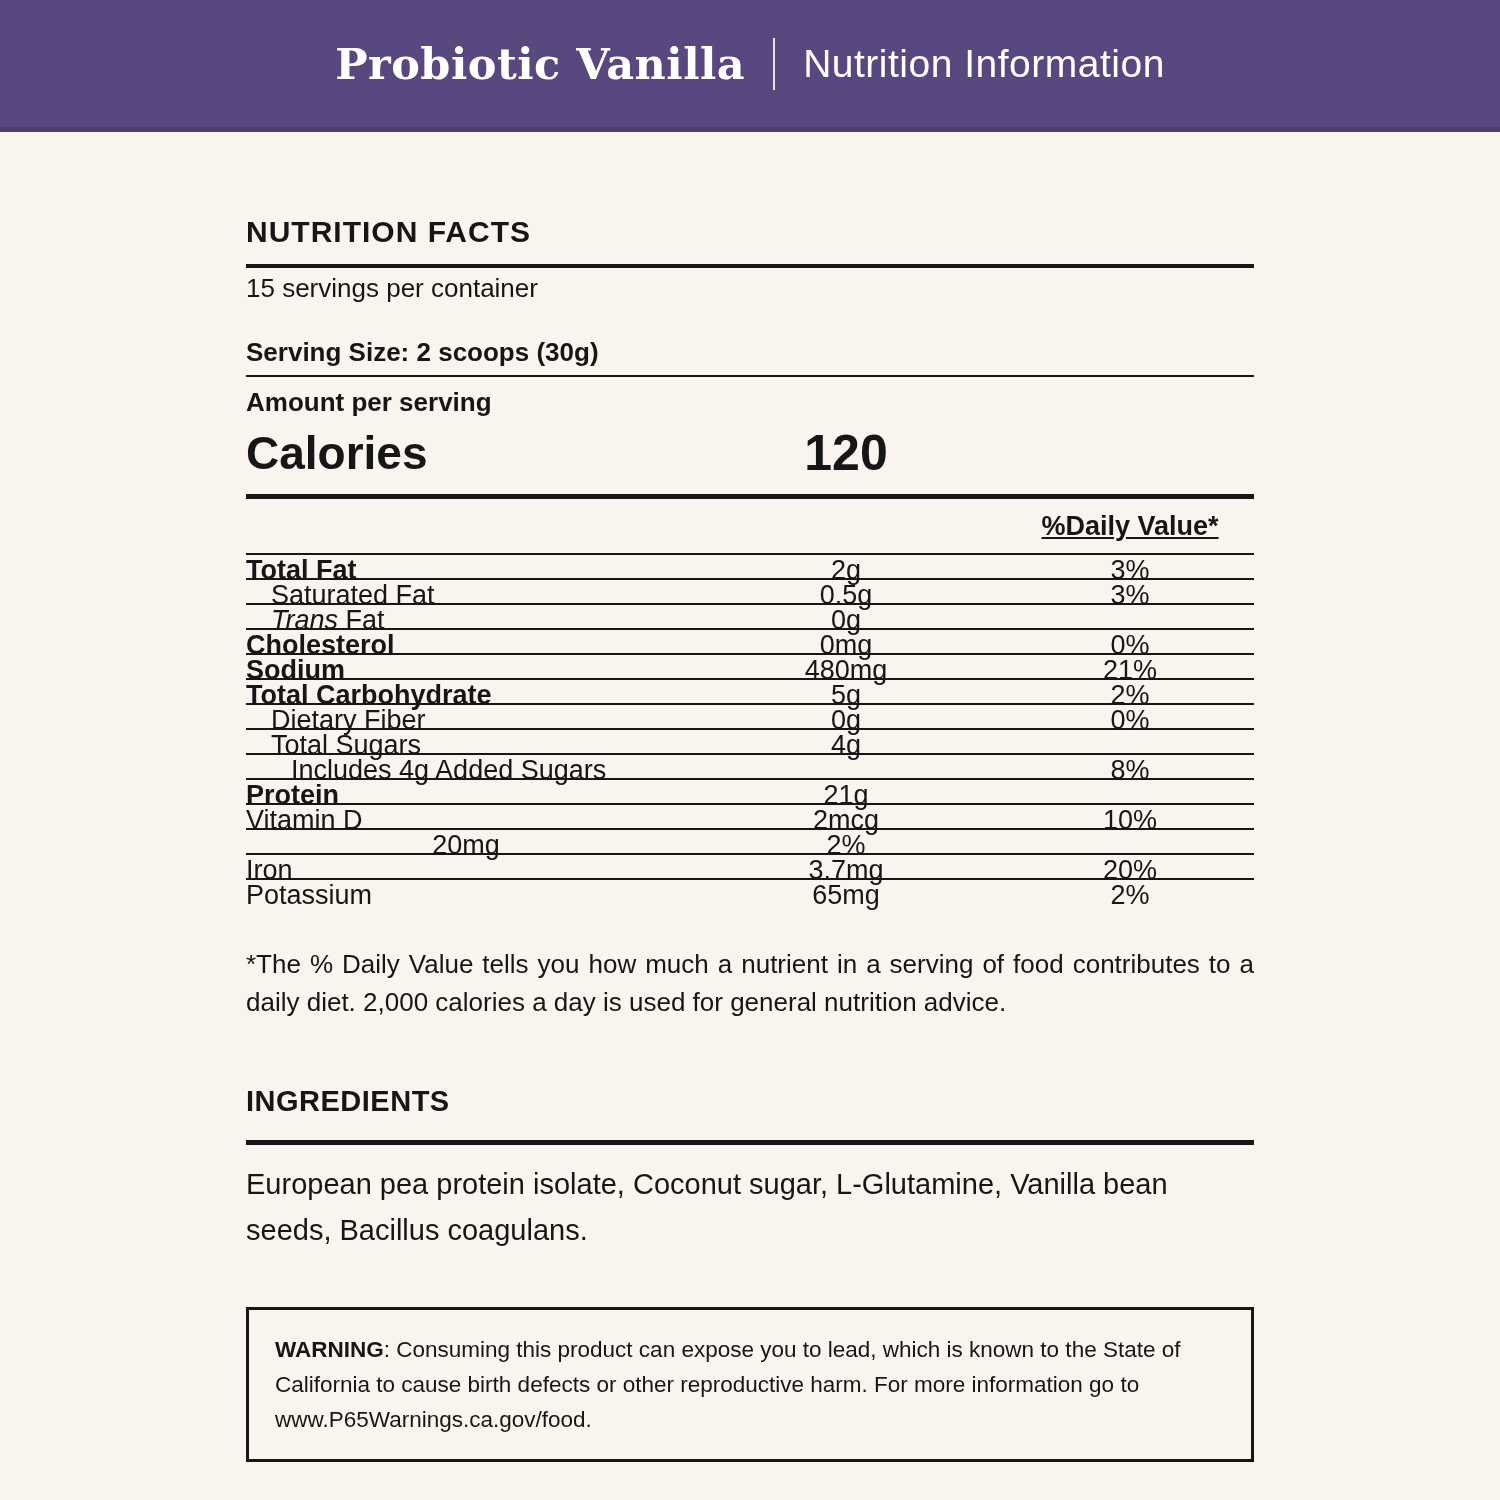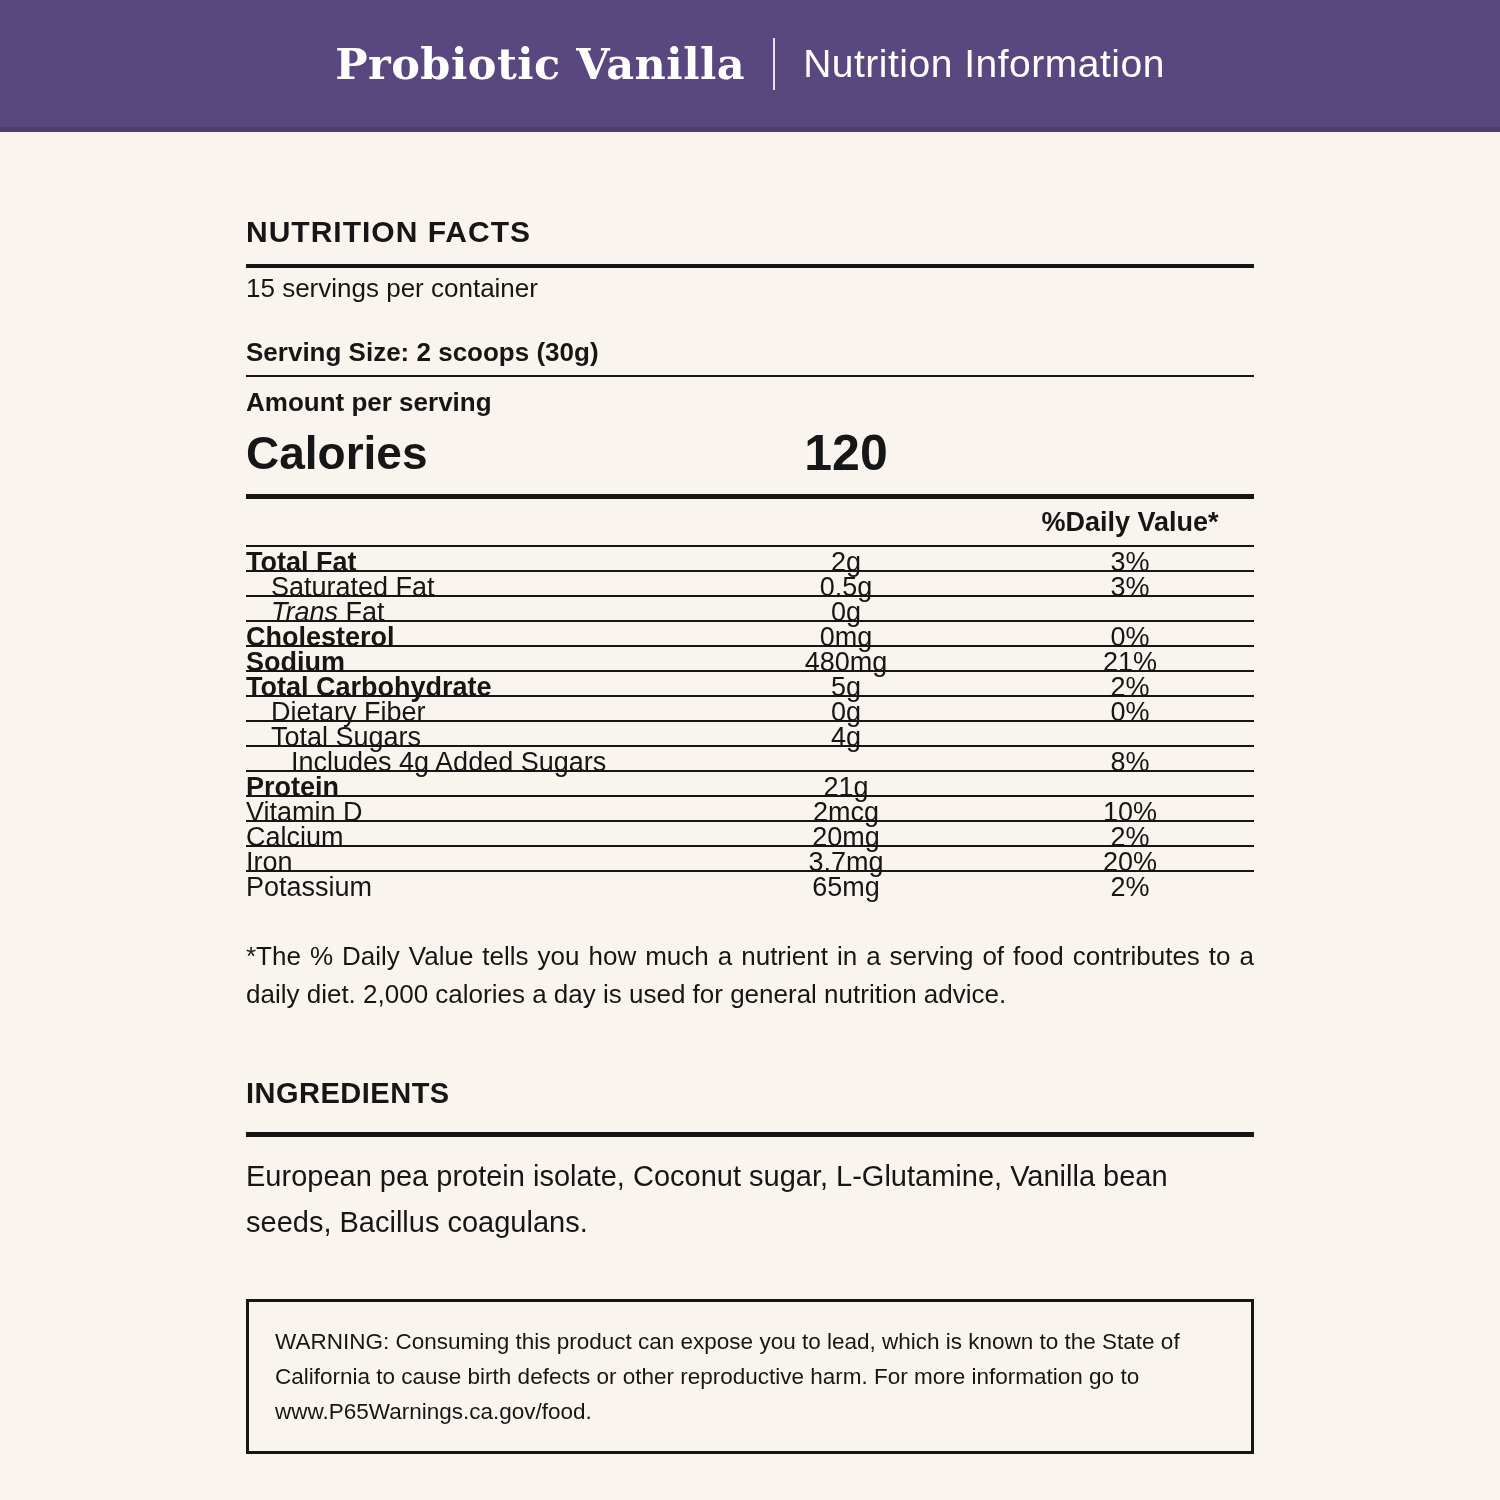--- a/index.html
+++ b/index.html
@@ -89,23 +89,24 @@
     font-size:46px;
     font-weight:bold;
   }
   .calories-value{
     font-size:50px;
     font-weight:bold;
     text-align:center;
   }
 
   .dv-header-row{
-    height:48px;
+    height:56px;
     align-items:center;
     border-bottom:2px solid var(--ink);
+    text-decoration:underline;
   }
   .dv-header{
     grid-column:3;
     font-size:27px;
     font-weight:bold;
     text-align:center;
   }
 
   .nf-row{
     height:25px;
@@ -141,21 +142,21 @@
     line-height:46px;
   }
 
   .warning-box{
     margin-top:54px;
     border:3px solid var(--ink);
     padding:22px 26px;
     font-size:22.5px;
     line-height:35px;
   }
-  .warning-label{font-weight:normal;}
+  .warning-label{font-weight:bold;}
 </style>
 </head>
 <body>
 
 <div class="header">
   <span class="product-name">Probiotic Vanilla</span>
   <span class="header-divider"></span>
   <span class="page-title">Nutrition Information</span>
 </div>
 
@@ -226,21 +227,20 @@
         <span class="row-name">Protein</span>
         <span class="row-amount">21g</span>
         <span class="row-dv"></span>
       </div>
       <div class="grid3 nf-row">
         <span class="row-name">Vitamin D</span>
         <span class="row-amount">2mcg</span>
         <span class="row-dv">10%</span>
       </div>
       <div class="grid3 nf-row">
-        <span class="row-name">Calcium</span>
         <span class="row-amount">20mg</span>
         <span class="row-dv">2%</span>
       </div>
       <div class="grid3 nf-row">
         <span class="row-name">Iron</span>
         <span class="row-amount">3.7mg</span>
         <span class="row-dv">20%</span>
       </div>
       <div class="grid3 nf-row">
         <span class="row-name">Potassium</span>

